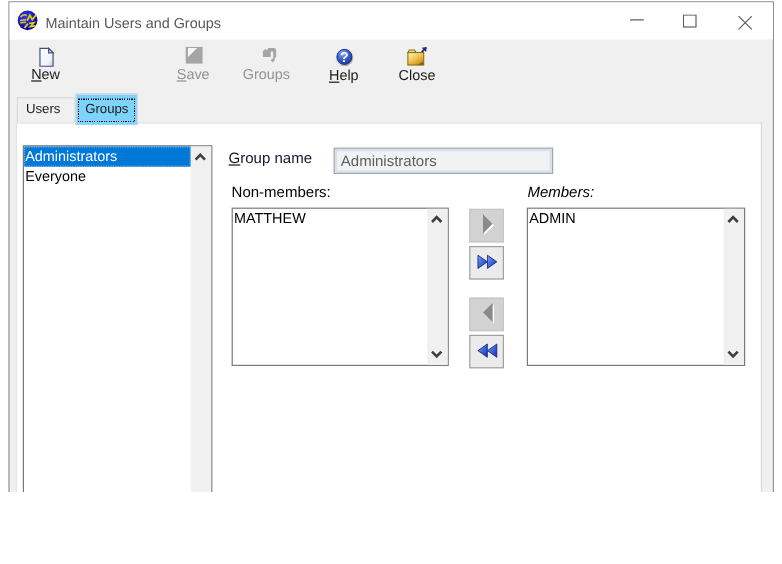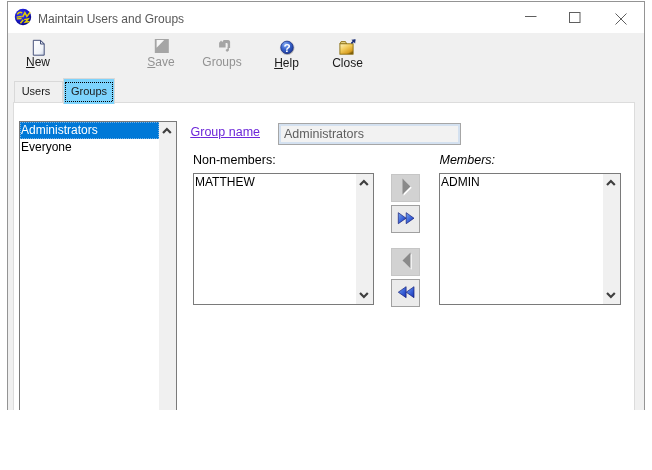--- a/index.html
+++ b/index.html
@@ -25,21 +25,21 @@
 #grplist { left:11px; top:119px; width:158px; height:321px; }
 #nmlist { left:185px; top:170.5px; width:181px; height:132px; }
 #mlist  { left:431px; top:170.5px; width:182px; height:132px; }
 .sbar { position:absolute; right:0; top:0; bottom:0; width:17px; background:#f0f0f0; }
 .sup, .sdn { position:absolute; left:0; width:17px; height:17px; }
 .sup { top:0; } .sdn { bottom:0; }
 .item { position:relative; height:17px; line-height:17px; font-size:12px; color:#000; padding-left:1px; white-space:nowrap; }
 .item.sel { background:#0078d7; color:#fff; outline:1px dotted #7db2e0; outline-offset:-1px; }
 .lblk { position:absolute; font-size:12.5px; line-height:12.5px; color:#000; z-index:2; }
 
-#gnlabel { position:absolute; left:182.5px; top:123.5px; font-size:12.5px; line-height:12.5px; color:#6d28d9; z-index:2;text-decoration:underline; }
+#gnlabel { position:absolute; left:182.5px; top:123.5px; font-size:12.5px; line-height:12.5px; color:#0f172a; z-index:2; }
 #gnbox { position:absolute; z-index:2; left:270px; top:121px; width:183px; height:22px; background:#f2f2f2; border:1px solid #a6a6a6; box-shadow:inset 0 0 0 2px #d4e1f0; font-size:12.5px; color:#5e5e5e; line-height:21px; padding-left:5px; }
 
 .abtn { position:absolute; z-index:2; left:383px; width:29px; height:28px; border:1px solid #c6c6c6; background:#d2d2d2; }
 .abtn.en { background:#ebebeb; border-color:#a0a0a0; }
 u { text-decoration:underline; text-underline-offset:1px; }
 </style>
 </head>
 <body>
 <div id="stage">
  <div id="win">

